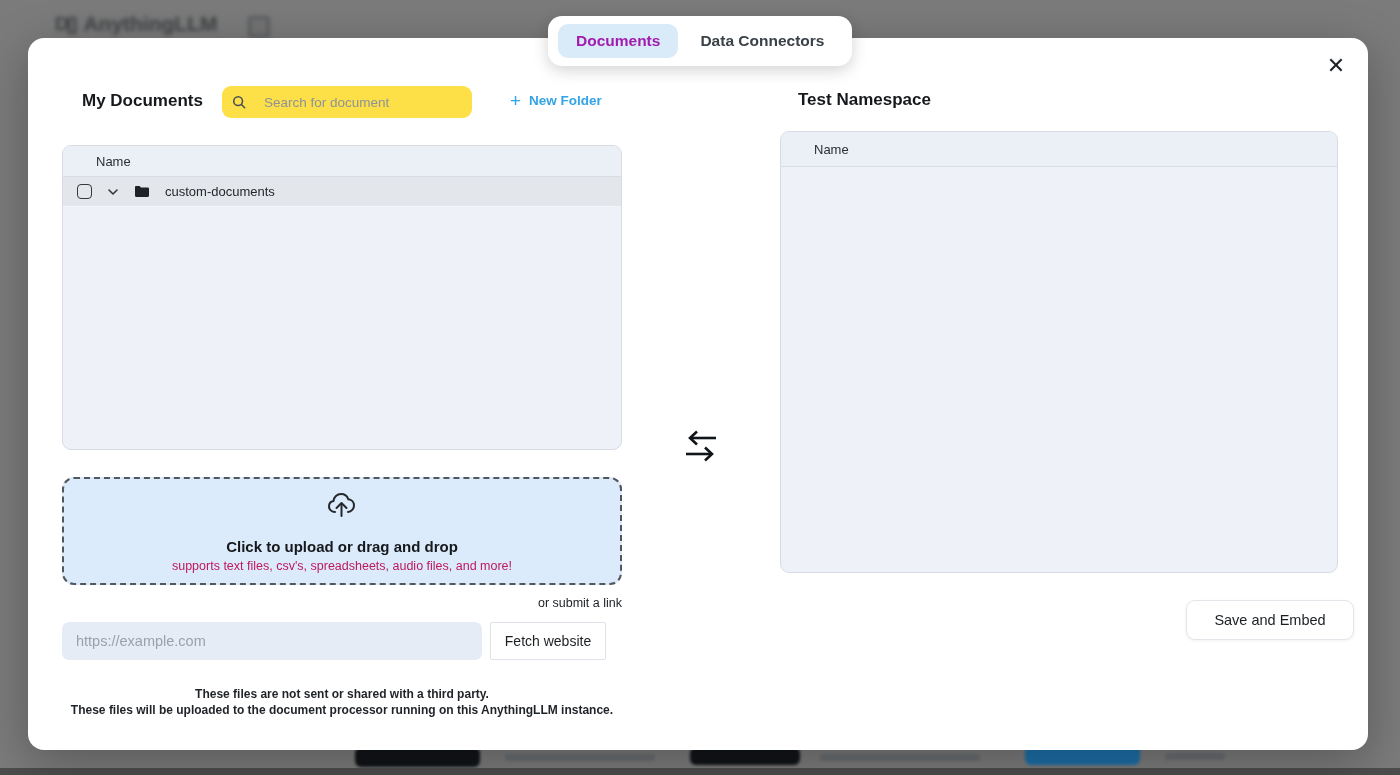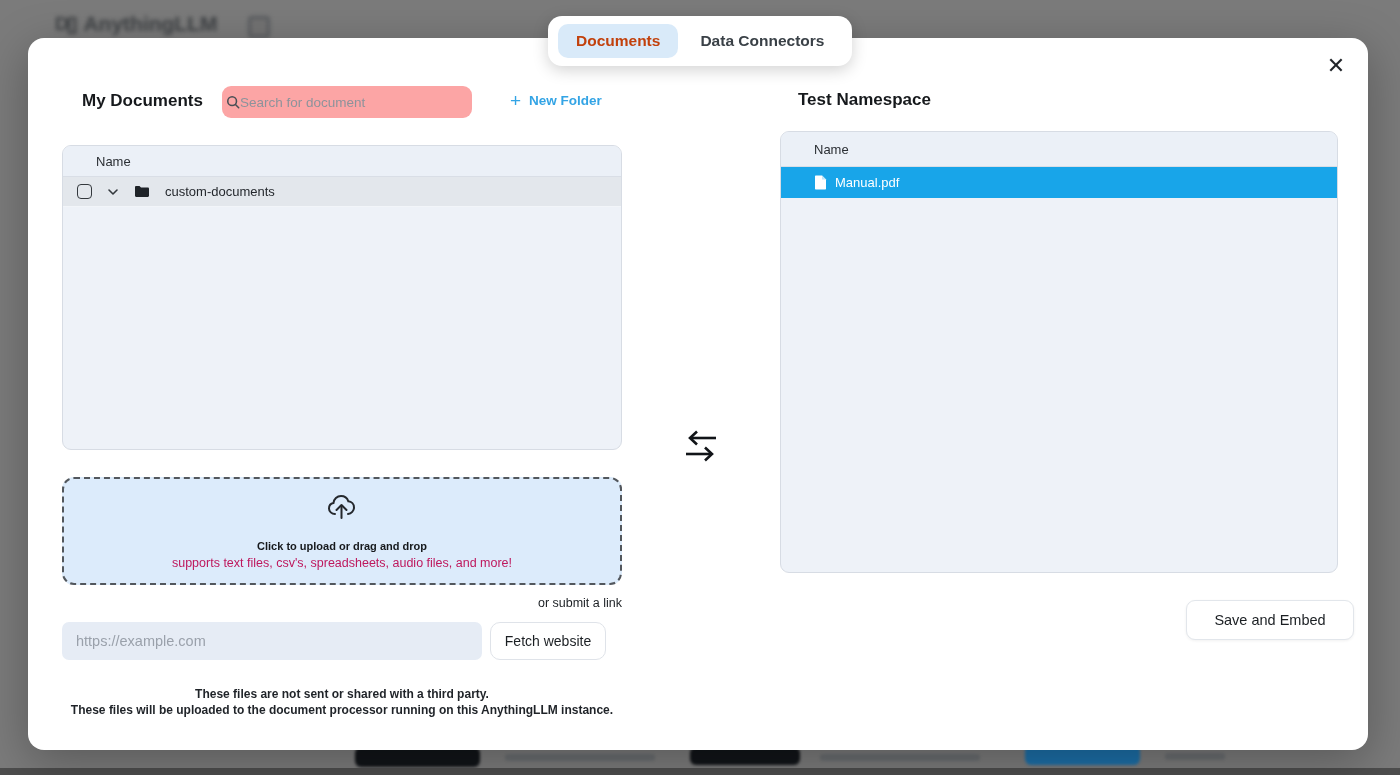--- a/index.html
+++ b/index.html
@@ -23,21 +23,21 @@
 
   
   .tabbar {
     position:absolute; left:548px; top:16px; height:50px;
     background:#ffffff; border-radius:14px;
     display:flex; align-items:center; padding:0 10px; gap:4px;
     box-shadow:0 4px 16px rgba(0,0,0,0.18);
     z-index:30;
   }
   .tab { font-size:15.5px; font-weight:bold; padding:8px 18px; border-radius:10px; cursor:pointer; white-space:nowrap; }
-  .tab.active { background:#d9eaf9; color:#c2410c; }
+  .tab.active { background:#d9eaf9; color:#a21caf; }
   .tab.inactive { color:#3a4147; }
 
   
   .modal {
     position:absolute; left:28px; top:38px; width:1340px; height:712px;
     background:#ffffff; border-radius:16px;
     box-shadow:0 12px 48px rgba(0,0,0,0.28);
     z-index:20;
   }
   .close-btn {
@@ -46,22 +46,22 @@
     font-size:22px; color:#1f2328; cursor:pointer; line-height:1;
   }
 
   .panel-title { position:absolute; font-size:17px; font-weight:bold; color:#16191c; }
   .lp-title { left:54px; top:53px; }
   .rp-title { left:770px; top:52px; }
 
   
   .search-box {
     position:absolute; left:194px; top:48px; width:250px; height:32px;
-    background:#fca5a5; border-radius:9px; border:none;
-    display:flex; align-items:center; padding:0 4px; gap:0;
+    background:#fde047; border-radius:9px; border:none;
+    display:flex; align-items:center; padding:0 10px; gap:18px;
   }
   .search-box svg { flex:0 0 auto; }
   .search-box input {
     border:none; background:transparent; outline:none; width:100%;
     font-family:"Liberation Sans", sans-serif; font-size:13.5px; color:#2a2e33;
   }
   .search-box input::placeholder { color:#8d939b; }
 
   .new-folder {
     position:absolute; left:482px; top:53px;
@@ -94,34 +94,34 @@
   }
   .icon-wrap { display:flex; align-items:center; flex:0 0 auto; }
 
   
   .dropzone {
     position:absolute; left:34px; top:439px; width:560px; height:108px;
     background:#dcebfb; border:2px dashed #52575d; border-radius:12px;
     display:flex; flex-direction:column; align-items:center; justify-content:center;
     gap:4px; cursor:pointer; text-align:center;
   }
-  .dz-title { font-size:11px; font-weight:bold; color:#16191c; margin-top:14px; }
+  .dz-title { font-size:15px; font-weight:bold; color:#16191c; margin-top:14px; }
   .dz-sub { font-size:12.5px; color:#be185d; }
 
   .or-link { position:absolute; left:34px; top:558px; width:560px; text-align:right; font-size:12.5px; color:#1b1f23; }
 
   .url-input {
     position:absolute; left:34px; top:584px; width:420px; height:38px;
     background:#e6ecf5; border:none; border-radius:7px; outline:none;
     padding:0 14px; font-family:"Liberation Sans", sans-serif; font-size:14.5px; color:#2a2e33;
   }
   .url-input::placeholder { color:#9aa1ab; }
   .fetch-btn {
     position:absolute; left:462px; top:584px; width:116px; height:38px;
-    background:#ffffff; border:1px solid #dfe3e9; border-radius:10px;
+    background:#ffffff; border:1px solid #dfe3e9; border-radius:2px;
     font-family:"Liberation Sans", sans-serif; font-size:14px; color:#1b1f23; cursor:pointer;
   }
 
   .disclaimer { position:absolute; left:34px; top:648px; width:560px; text-align:center; font-size:12px; font-weight:bold; color:#1f2328; line-height:1.35; }
   .disclaimer div { font-weight:600; }
 
   .transfer { position:absolute; left:655px; top:388px; }
 
   .save-btn {
     position:absolute; left:1158px; top:562px; width:168px; height:40px;
@@ -210,29 +210,20 @@
       <polyline points="14,5.5 7,12 14,18.5" fill="none" stroke="#111418" stroke-width="2.6" stroke-linejoin="miter"></polyline>
       <line x1="3" y1="28" x2="28" y2="28" stroke="#111418" stroke-width="2.6"></line>
       <polyline points="22,21.5 29,28 22,34.5" fill="none" stroke="#111418" stroke-width="2.6" stroke-linejoin="miter"></polyline>
     </svg>
   </div>
 
   <div class="panel-title rp-title">Test Namespace</div>
 
   <div class="file-table ft-right">
     <div class="ft-header" style="padding:10px 0 9px 33px;">Name</div>
-    <div class="ft-row selected">
-      <span class="icon-wrap">
-        <svg width="13" height="15" viewBox="0 0 13 15">
-            <path d="M1 1.5 C1 0.9 1.4 0.5 2 0.5 L8 0.5 L12 4.5 L12 13.5 C12 14.1 11.6 14.5 11 14.5 L2 14.5 C1.4 14.5 1 14.1 1 13.5 Z" fill="#ffffff"></path>
-            <path d="M8 0.5 L8 4.5 L12 4.5 Z" fill="#bfe6f9"></path>
-          </svg>
-      </span>
-      <span>Manual.pdf</span>
-    </div>
   </div>
 
   <button class="save-btn">Save and Embed</button>
 </div>
 
 <div class="tabbar">
   <div class="tab active">Documents</div>
   <div class="tab inactive">Data Connectors</div>
 </div>
 

